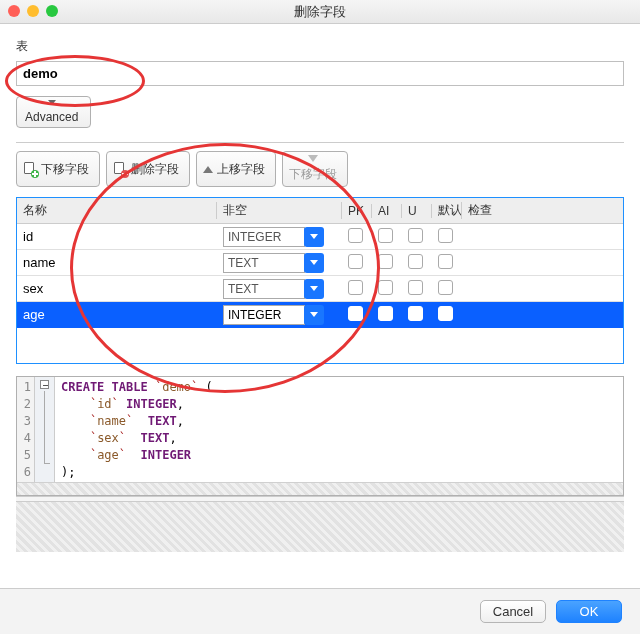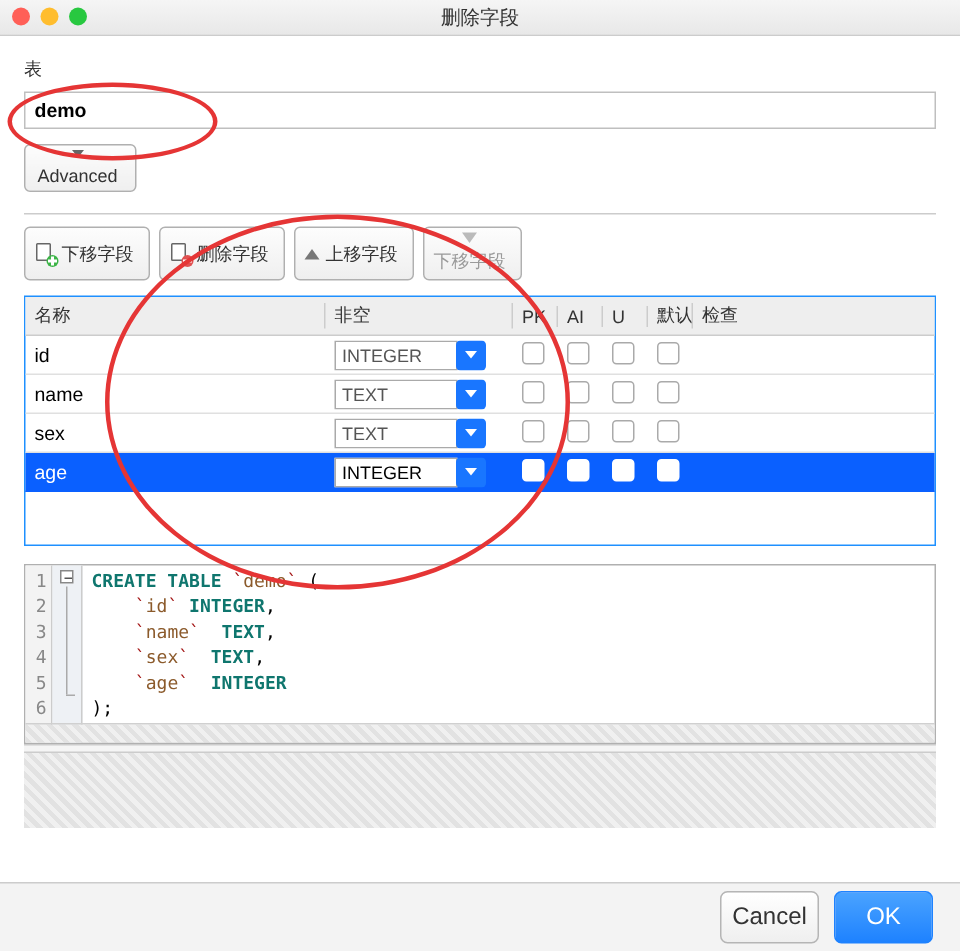--- a/index.html
+++ b/index.html
@@ -182,21 +182,21 @@
   }
   .fold-end {
     position:absolute;left:9px;top:86px;width:6px;height:1px;background:#aaa;
   }
   .code {
     flex:1;
     padding:2px 6px;
     line-height:17px;
     white-space:pre;
   }
-  .kw { color:#0f766e; font-weight:bold; }
+  .kw { color:#701a75; font-weight:bold; }
   .str { color:#a31515; }
   .id2 { color:#8b5a2b; }
   .scrollhatch {
     position:absolute; left:0; right:0; top:105px; height:13px;
     border-top:1px solid #d0d0d0;
     background: repeating-linear-gradient(45deg,#e2e2e2 0 3px,#f0f0f0 3px 6px);
   }
   .hatch-area {
     height:50px;
     background: repeating-linear-gradient(45deg,#e2e2e2 0 3px,#f0f0f0 3px 6px);
@@ -210,23 +210,23 @@
     height:46px;
     border-top:1px solid #ccc;
     background:#f3f3f3;
     display:flex;
     align-items:center;
     justify-content:flex-end;
     gap:10px;
     padding-right:18px;
   }
   .btn {
-    min-width:66px; height:35px;
+    min-width:66px; height:23px;
     border-radius:5px;
-    font-size:16px;
+    font-size:13px;
     display:flex;align-items:center;justify-content:center;
     cursor:pointer;
     border:1px solid #b5b5b5;
     background:linear-gradient(#fff,#efefef);
     color:#333;
   }
   .btn.primary {
     background:linear-gradient(#4aa3ff,#1e82ff);
     border-color:#1e82ff;
     color:#fff;

